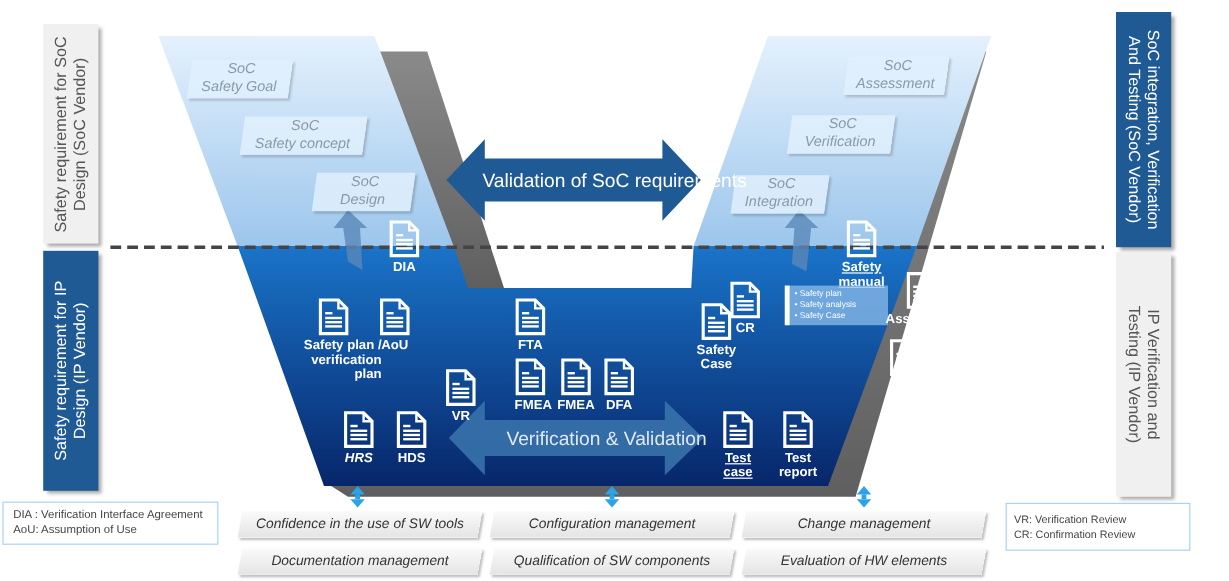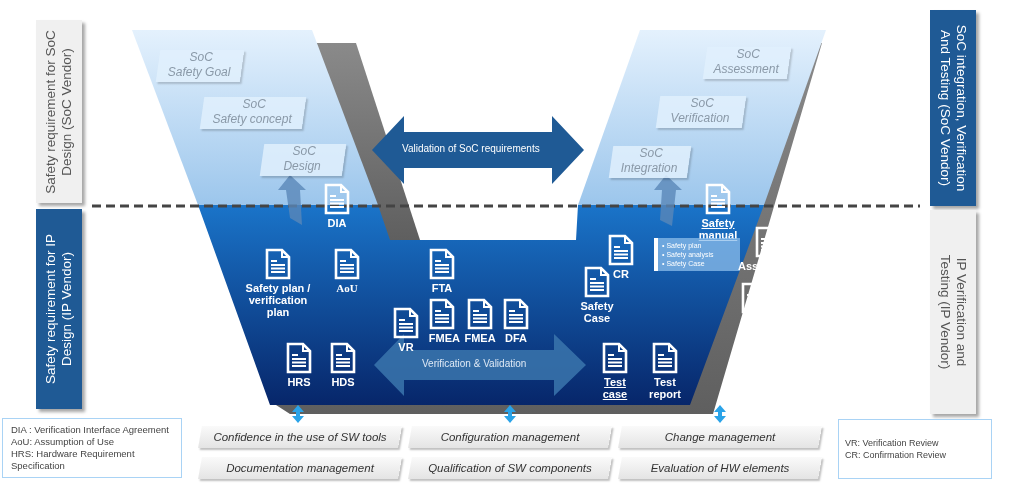--- a/index.html
+++ b/index.html
@@ -7,21 +7,21 @@
   #vsvg{position:absolute;left:0;top:0;}
   .side{position:absolute;box-shadow:3px 3px 3px rgba(0,0,0,0.35);}
   .side .vt{position:absolute;left:50%;top:50%;transform:translate(-50%,-50%) rotate(-90deg);white-space:nowrap;text-align:center;font-size:13.5px;line-height:16px;}
   .side .vt.r{transform:translate(-50%,-50%) rotate(90deg);}
   .light{background:#f0f0f0;color:#555;}
   .dark{background:#1f5a95;color:#fff;}
   .stage{position:absolute;background:rgba(225,240,253,0.85);color:#8a99a8;font-style:italic;font-size:12px;line-height:15px;text-align:center;transform:skewX(-8deg);box-shadow:2px 2px 2px rgba(0,0,0,0.18);}
   .stage span{display:block;transform:skewX(8deg);}
   .doc{position:absolute;text-align:center;color:#fff;font-weight:bold;font-size:11px;line-height:12px;font-family:"Liberation Sans",sans-serif;}
   .doc svg{display:block;margin:0 auto 2px auto;}
-  .arrowlbl{position:absolute;color:#fff;font-size:10px;white-space:nowrap;text-align:right;}
+  .arrowlbl{position:absolute;color:#fff;font-size:16px;white-space:nowrap;text-align:right;}
   .legend{position:absolute;border:1.5px solid #a9d3f5;background:#fff;color:#444;font-size:9.5px;line-height:12px;padding:5px 8px;}
   .sup{position:absolute;height:22px;background:linear-gradient(#fafafa,#e4e4e4);transform:skewX(-10deg);box-shadow:2px 2px 2px rgba(0,0,0,0.25);}
   .sup span{display:block;transform:skewX(10deg);text-align:center;font-style:italic;font-size:11.5px;line-height:22px;color:#333;}
   .crbox{position:absolute;background:rgba(140,190,235,0.75);border-left:4px solid #fff;color:#fff;font-size:7px;line-height:9px;padding:3px 4px;}
 </style>
 </head>
 <body>
 
 <svg id="vsvg" width="1024" height="484">
   <defs>
@@ -118,45 +118,45 @@
 
 <div id="docs"></div>
 <div class="doc" style="left:320px;top:183px;width:34px;"><span class="ic"><svg width="26" height="32" viewBox="0 0 26 32">
         <path d="M2 2 H17 L24 9 V30 H2 Z" fill="none" stroke="#fff" stroke-width="2.6"></path>
         <path d="M17 2 V9 H24" fill="none" stroke="#fff" stroke-width="2"></path>
         <rect x="6" y="12" width="6" height="2" fill="#fff"></rect>
         <rect x="6" y="16" width="14" height="2" fill="#fff"></rect>
         <rect x="6" y="19.5" width="14" height="2" fill="#fff"></rect>
         <rect x="6" y="23" width="14" height="2" fill="#fff"></rect>
       </svg></span><span>DIA</span></div>
-<div class="doc" style="left:238px;top:248px;width:80px;"><span class="ic"><svg width="26" height="32" viewBox="0 0 26 32">
+<div class="doc" style="left:238px;top:248px;width:80px;text-align:right;"><span class="ic"><svg width="26" height="32" viewBox="0 0 26 32">
         <path d="M2 2 H17 L24 9 V30 H2 Z" fill="none" stroke="#fff" stroke-width="2.6"></path>
         <path d="M17 2 V9 H24" fill="none" stroke="#fff" stroke-width="2"></path>
         <rect x="6" y="12" width="6" height="2" fill="#fff"></rect>
         <rect x="6" y="16" width="14" height="2" fill="#fff"></rect>
         <rect x="6" y="19.5" width="14" height="2" fill="#fff"></rect>
         <rect x="6" y="23" width="14" height="2" fill="#fff"></rect>
       </svg></span><span>Safety plan /</span><br><span>verification plan</span></div>
-<div class="doc" style="left:330px;top:248px;width:34px;font-family:Liberation Serif, serif;"><span class="ic"><svg width="26" height="32" viewBox="0 0 26 32">
+<div class="doc" style="left:312px;top:248px;width:34px;"><span class="ic"><svg width="26" height="32" viewBox="0 0 26 32">
         <path d="M2 2 H17 L24 9 V30 H2 Z" fill="none" stroke="#fff" stroke-width="2.6"></path>
         <path d="M17 2 V9 H24" fill="none" stroke="#fff" stroke-width="2"></path>
         <rect x="6" y="12" width="6" height="2" fill="#fff"></rect>
         <rect x="6" y="16" width="14" height="2" fill="#fff"></rect>
         <rect x="6" y="19.5" width="14" height="2" fill="#fff"></rect>
         <rect x="6" y="23" width="14" height="2" fill="#fff"></rect>
       </svg></span><span>AoU</span></div>
 <div class="doc" style="left:424px;top:248px;width:36px;"><span class="ic"><svg width="26" height="32" viewBox="0 0 26 32">
         <path d="M2 2 H17 L24 9 V30 H2 Z" fill="none" stroke="#fff" stroke-width="2.6"></path>
         <path d="M17 2 V9 H24" fill="none" stroke="#fff" stroke-width="2"></path>
         <rect x="6" y="12" width="6" height="2" fill="#fff"></rect>
         <rect x="6" y="16" width="14" height="2" fill="#fff"></rect>
         <rect x="6" y="19.5" width="14" height="2" fill="#fff"></rect>
         <rect x="6" y="23" width="14" height="2" fill="#fff"></rect>
       </svg></span><span>FTA</span></div>
-<div class="doc" style="left:391px;top:307px;width:30px;"><span class="ic"><svg width="26" height="32" viewBox="0 0 26 32">
+<div class="doc" style="left:369px;top:307px;width:30px;"><span class="ic"><svg width="26" height="32" viewBox="0 0 26 32">
         <path d="M2 2 H17 L24 9 V30 H2 Z" fill="none" stroke="#fff" stroke-width="2.6"></path>
         <path d="M17 2 V9 H24" fill="none" stroke="#fff" stroke-width="2"></path>
         <rect x="6" y="12" width="6" height="2" fill="#fff"></rect>
         <rect x="6" y="16" width="14" height="2" fill="#fff"></rect>
         <rect x="6" y="19.5" width="14" height="2" fill="#fff"></rect>
         <rect x="6" y="23" width="14" height="2" fill="#fff"></rect>
       </svg></span><span>VR</span></div>
 <div class="doc" style="left:424px;top:298px;width:36px;text-align:right;"><span class="ic"><svg width="26" height="32" viewBox="0 0 26 32">
         <path d="M2 2 H17 L24 9 V30 H2 Z" fill="none" stroke="#fff" stroke-width="2.6"></path>
         <path d="M17 2 V9 H24" fill="none" stroke="#fff" stroke-width="2"></path>
@@ -174,21 +174,21 @@
         <rect x="6" y="23" width="14" height="2" fill="#fff"></rect>
       </svg></span><span>FMEA</span></div>
 <div class="doc" style="left:498px;top:298px;width:36px;"><span class="ic"><svg width="26" height="32" viewBox="0 0 26 32">
         <path d="M2 2 H17 L24 9 V30 H2 Z" fill="none" stroke="#fff" stroke-width="2.6"></path>
         <path d="M17 2 V9 H24" fill="none" stroke="#fff" stroke-width="2"></path>
         <rect x="6" y="12" width="6" height="2" fill="#fff"></rect>
         <rect x="6" y="16" width="14" height="2" fill="#fff"></rect>
         <rect x="6" y="19.5" width="14" height="2" fill="#fff"></rect>
         <rect x="6" y="23" width="14" height="2" fill="#fff"></rect>
       </svg></span><span>DFA</span></div>
-<div class="doc" style="left:282px;top:342px;width:34px;"><span class="ic"><svg width="26" height="32" viewBox="0 0 26 32">
+<div class="doc" style="left:282px;top:342px;width:34px;font-style:italic;"><span class="ic"><svg width="26" height="32" viewBox="0 0 26 32">
         <path d="M2 2 H17 L24 9 V30 H2 Z" fill="none" stroke="#fff" stroke-width="2.6"></path>
         <path d="M17 2 V9 H24" fill="none" stroke="#fff" stroke-width="2"></path>
         <rect x="6" y="12" width="6" height="2" fill="#fff"></rect>
         <rect x="6" y="16" width="14" height="2" fill="#fff"></rect>
         <rect x="6" y="19.5" width="14" height="2" fill="#fff"></rect>
         <rect x="6" y="23" width="14" height="2" fill="#fff"></rect>
       </svg></span><span>HRS</span></div>
 <div class="doc" style="left:326px;top:342px;width:34px;"><span class="ic"><svg width="26" height="32" viewBox="0 0 26 32">
         <path d="M2 2 H17 L24 9 V30 H2 Z" fill="none" stroke="#fff" stroke-width="2.6"></path>
         <path d="M17 2 V9 H24" fill="none" stroke="#fff" stroke-width="2"></path>
@@ -211,21 +211,21 @@
         <rect x="6" y="12" width="6" height="2" fill="#fff"></rect>
         <rect x="6" y="16" width="14" height="2" fill="#fff"></rect>
         <rect x="6" y="19.5" width="14" height="2" fill="#fff"></rect>
         <rect x="6" y="23" width="14" height="2" fill="#fff"></rect>
       </svg></span><span>CR</span></div>
 <div class="crbox" style="left:654px;top:238px;width:74px;">
   <div>• Safety plan</div>
   <div>• Safety analysis</div>
   <div>• Safety Case</div>
 </div>
-<div class="doc" style="left:566px;top:266px;width:62px;"><span class="ic"><svg width="26" height="32" viewBox="0 0 26 32">
+<div class="doc" style="left:566px;top:252px;width:62px;"><span class="ic"><svg width="26" height="32" viewBox="0 0 26 32">
         <path d="M2 2 H17 L24 9 V30 H2 Z" fill="none" stroke="#fff" stroke-width="2.6"></path>
         <path d="M17 2 V9 H24" fill="none" stroke="#fff" stroke-width="2"></path>
         <rect x="6" y="12" width="6" height="2" fill="#fff"></rect>
         <rect x="6" y="16" width="14" height="2" fill="#fff"></rect>
         <rect x="6" y="19.5" width="14" height="2" fill="#fff"></rect>
         <rect x="6" y="23" width="14" height="2" fill="#fff"></rect>
       </svg></span><span>Safety Case</span></div>
 <div class="doc" style="left:738px;top:226px;width:60px;"><span class="ic"><svg width="26" height="32" viewBox="0 0 26 32">
         <path d="M2 2 H17 L24 9 V30 H2 Z" fill="none" stroke="#fff" stroke-width="2.6"></path>
         <path d="M17 2 V9 H24" fill="none" stroke="#fff" stroke-width="2"></path>
@@ -255,24 +255,23 @@
         <path d="M17 2 V9 H24" fill="none" stroke="#fff" stroke-width="2"></path>
         <rect x="6" y="12" width="6" height="2" fill="#fff"></rect>
         <rect x="6" y="16" width="14" height="2" fill="#fff"></rect>
         <rect x="6" y="19.5" width="14" height="2" fill="#fff"></rect>
         <rect x="6" y="23" width="14" height="2" fill="#fff"></rect>
       </svg></span><span>Test report</span></div>
 
 <div class="legend" style="left:2px;top:418px;width:162px;">
   <div>DIA : Verification Interface Agreement</div>
   <div>AoU: Assumption of Use</div>
-  <div>HRS: Hardware Requirement Specification</div>
-
-</div>
-<div class="legend" style="left:838px;top:419px;width:140px;padding:17px 6px;font-size:9px;">
+
+</div>
+<div class="legend" style="left:838px;top:419px;width:140px;padding:7px 6px;font-size:9px;">
   <div>VR: Verification Review</div>
   <div>CR: Confirmation Review</div>
 </div>
 
 <div class="sup" style="left:200px;top:426px;width:200px;">
     <span>Confidence in the use of SW tools</span>
   </div>
 <div class="sup" style="left:410px;top:426px;width:200px;">
     <span>Configuration management</span>
   </div>

